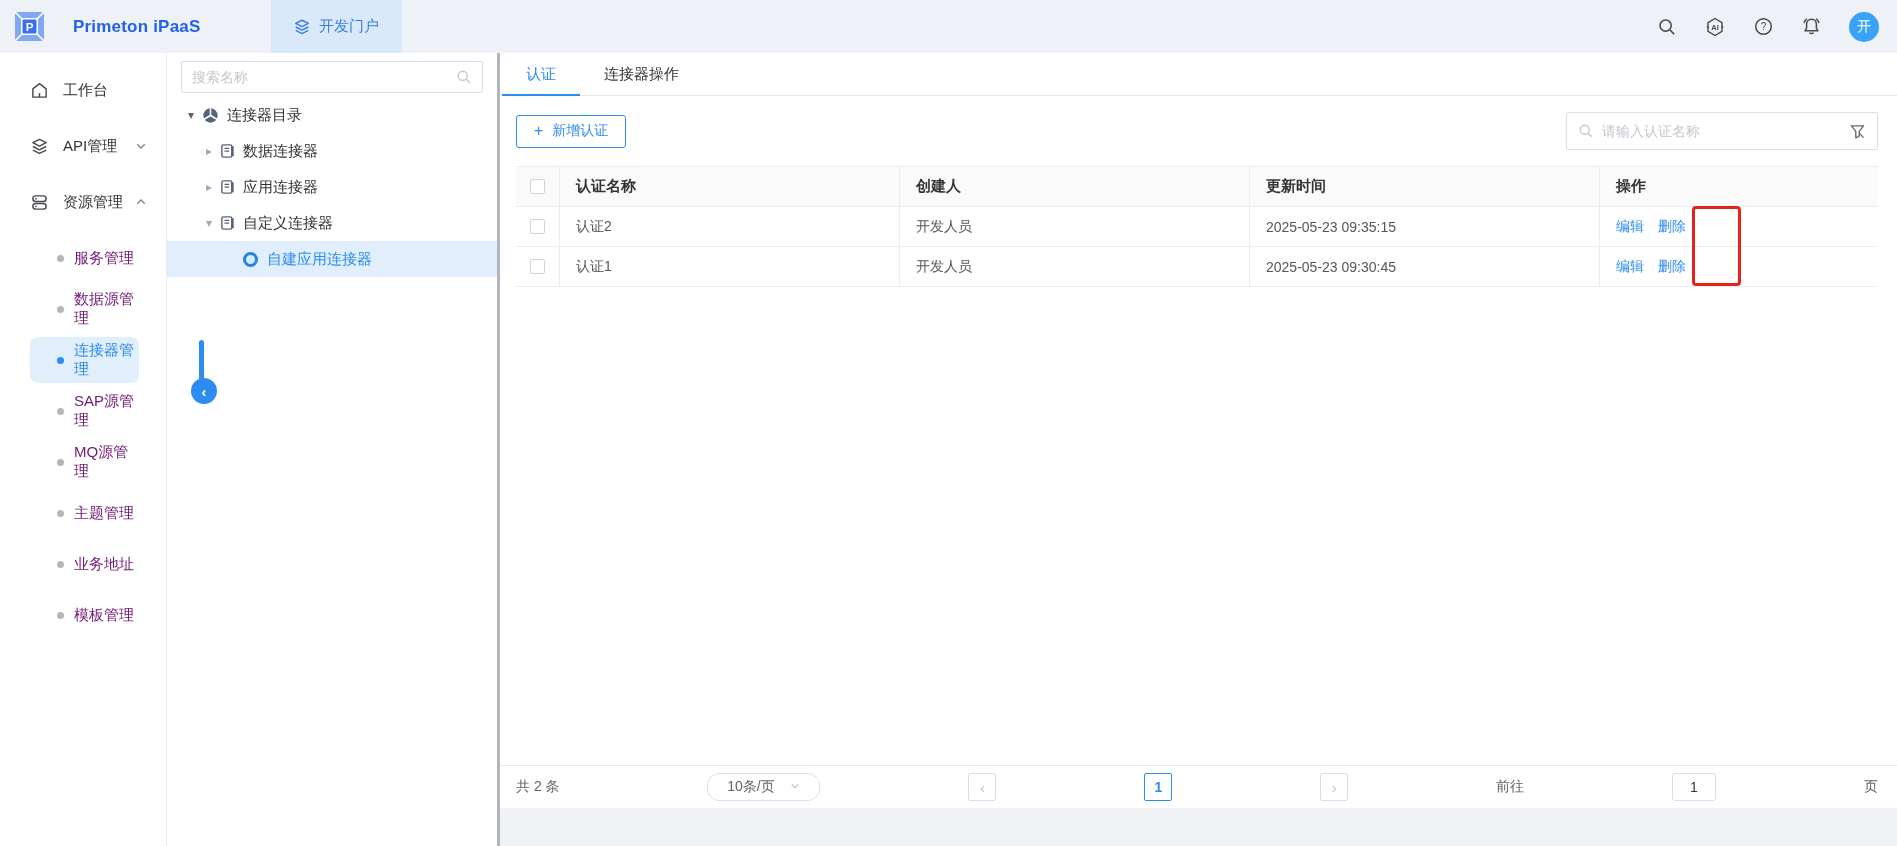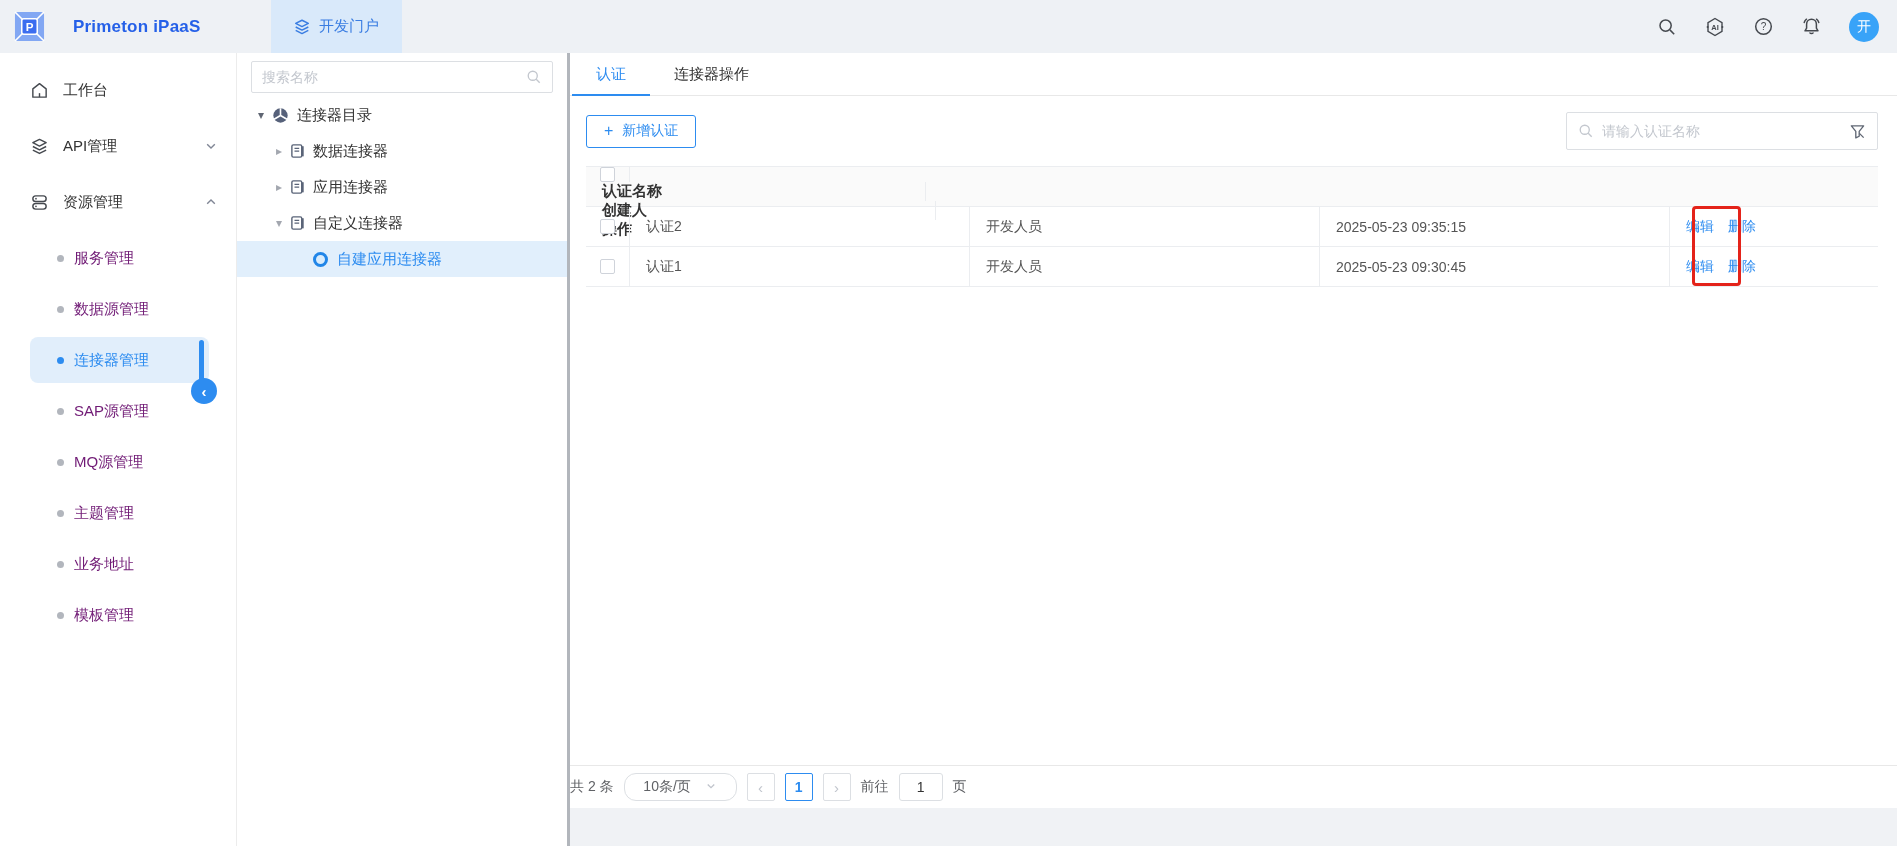--- a/index.html
+++ b/index.html
@@ -20,21 +20,21 @@
   }
   .header-icons { margin-left:auto; display:flex; align-items:center; gap:27px; padding-right:18px; }
   .hicon { display:flex; align-items:center; cursor:pointer; }
   .avatar {
     width:30px; height:30px; border-radius:50%; background:#38a3f8; color:#fff;
     display:flex; align-items:center; justify-content:center; font-size:14px; cursor:pointer;
   }
   
   .body { display:flex; height:793px; }
   
-  .sidebar { width:237px; background:#fff; border-right:1px solid #ececec; padding-top:9px; flex-shrink:0; }
+  .sidebar { width:167px; background:#fff; border-right:1px solid #ececec; padding-top:9px; flex-shrink:0; }
   .nav-item { height:56px; display:flex; align-items:center; padding:0 18px 0 30px; font-size:15px; color:#333; cursor:pointer; }
   .nav-icon { width:20px; display:flex; margin-right:13px; }
   .nav-chevron { margin-left:auto; display:flex; }
   .nav-sub {
     height:46px; margin:5px 27px 5px 30px; padding-left:27px; border-radius:8px;
     display:flex; align-items:center; font-size:15px; color:#701a75; cursor:pointer;
   }
   .bullet { width:7px; height:7px; border-radius:50%; background:#b2b6bd; margin-right:10px; flex-shrink:0; }
   .nav-sub.selected { background:#e1eefb; color:#2d8cf0; }
   .nav-sub.selected .bullet { background:#2d8cf0; }
@@ -78,34 +78,34 @@
     margin-left:auto; width:312px; height:38px; border:1px solid #dcdfe3; border-radius:2px;
     display:flex; align-items:center; padding:0 11px; gap:8px; background:#fff;
   }
   .table-search input { flex:1; border:none; outline:none; font-size:14px; font-family:inherit; color:#333; background:transparent; min-width:0; }
   .table-search input::placeholder { color:#c3c7ce; }
   
   .table { margin:16px 19px 0 16px; border-top:1px solid #ebedf0; }
   .tr { display:flex; height:40px; border-bottom:1px solid #ebedf0; }
   .th, .td { display:flex; align-items:center; padding-left:16px; border-right:1px solid #ebedf0; min-width:0; }
   .th:last-child, .td:last-child { border-right:none; }
-  .thead .tr { background:#fafafa;flex-direction:column; }
+  .thead .tr { background:#fafafa; }
   .th { font-weight:bold; font-size:15px; color:#333; }
   .td { font-size:14px; color:#555; }
   .col-check { width:44px; justify-content:center; padding-left:0; }
   .col-name { width:340px; }
   .col-creator { width:350px; }
   .col-time { width:350px; }
   .col-op { flex:1;text-align:center; }
   .checkbox { width:15px; height:15px; border:1px solid #cfd3da; border-radius:2px; background:#fff; cursor:pointer; }
   .actions a { color:#2d8cf0; text-decoration:none; margin-right:14px; cursor:pointer; }
   
   .footer {
     margin-top:auto; border-top:1px solid #e8e8e8; height:43px; display:flex; align-items:center;
-    justify-content:flex-start; gap:10px; padding-right:19px; font-size:14px; color:#606266;
+    justify-content:space-between; gap:10px; padding-right:19px; font-size:14px; color:#606266;padding-left:16px;
   }
   .size-select {
     width:113px; height:28px; border:1px solid #dcdfe3; border-radius:12px; background:#fff;
     display:flex; align-items:center; justify-content:center; gap:14px; color:#606266; cursor:pointer;
   }
   .size-select .sel-caret { color:#c0c4cc; font-size:11px; }
   .page-btn {
     width:28px; height:28px; border:1px solid #dcdfe3; border-radius:2px; background:#fff;
     display:flex; align-items:center; justify-content:center; color:#c0c4cc; font-size:15px; cursor:pointer;
   }
@@ -360,20 +360,23 @@
             <div class="tr">
               <div class="th col-check">
                   <span class="checkbox"></span>
                 </div>
               <div class="th col-name">
                   <span>认证名称</span>
                 </div>
               <div class="th col-creator">
                   <span>创建人</span>
                 </div>
+              <div class="th col-time">
+                  <span>更新时间</span>
+                </div>
               <div class="th col-op">
                   <span>操作</span>
                 </div>
             </div>
           </div>
           <div class="tbody">
   <div class="tr">
     <div class="td col-check">
                   <span class="checkbox"></span>
                 </div>

